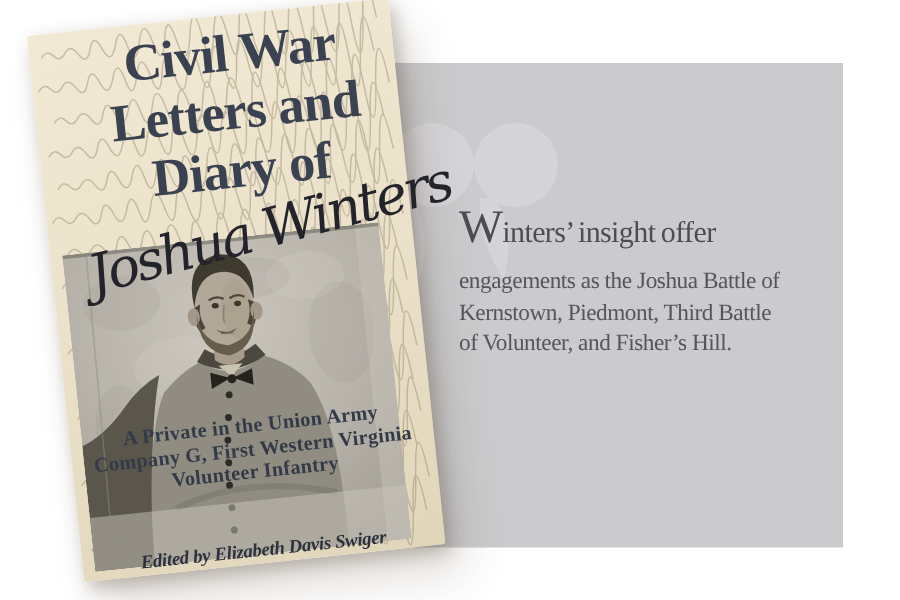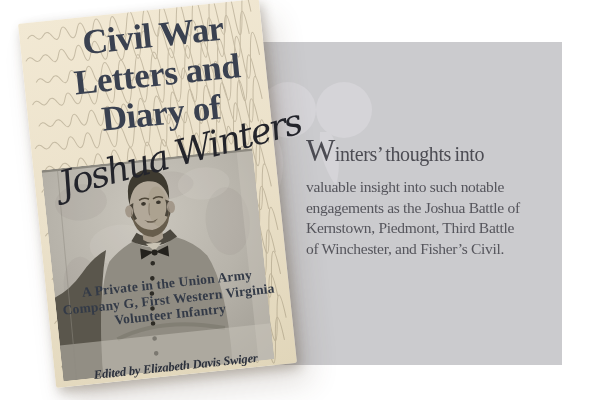--- a/index.html
+++ b/index.html
@@ -71,25 +71,24 @@
   <section class="quote-panel">
     <svg class="quote-marks" width="112" height="108" viewBox="0 0 112 108" aria-hidden="true">
       <g fill="#d5d4d8">
         <circle cx="28" cy="28" r="28"></circle>
         <path d="M14 50 Q28 72 20 104 Q2 78 4 50 Z"></path>
         <circle cx="84" cy="28" r="28"></circle>
         <path d="M70 50 Q84 72 76 104 Q58 78 60 50 Z"></path>
       </g>
     </svg>
     <div class="quote-text">
-      <p class="lead"><span class="initial">W</span><span>inters’ thoughts into</span></p>
-      <p class="bline">valuable insight into such notable</p>
+      <p class="lead"><span class="initial">W</span><span>inters’ insight offer</span></p>
       <p class="bline">engagements as the Joshua Battle of</p>
       <p class="bline">Kernstown, Piedmont, Third Battle</p>
-      <p class="bline">of Winchester, and Fisher’s Civil.</p>
+      <p class="bline">of Volunteer, and Fisher’s Hill.</p>
     </div>
   </section>
 
   <section class="book">
 
     <svg class="handwriting" width="242" height="366" viewBox="0 0 242 366" aria-hidden="true">
       <defs>
         <path id="hw" d="M0 0q4 -6 8 -1t8 -1t9 2t8 -3t8 1t9 -2t8 2t8 -2t9 1t8 -1t8 2t9 -3t8 1t8 -1t9 2t8 -2t8 1t9 -1t8 2t8 -2t9 1t8 -1t8 1t9 -1t8 2t8 -2t9 1" fill="none" stroke="#93876e" stroke-width="1"></path>
       </defs>
       <g opacity="0.45">

